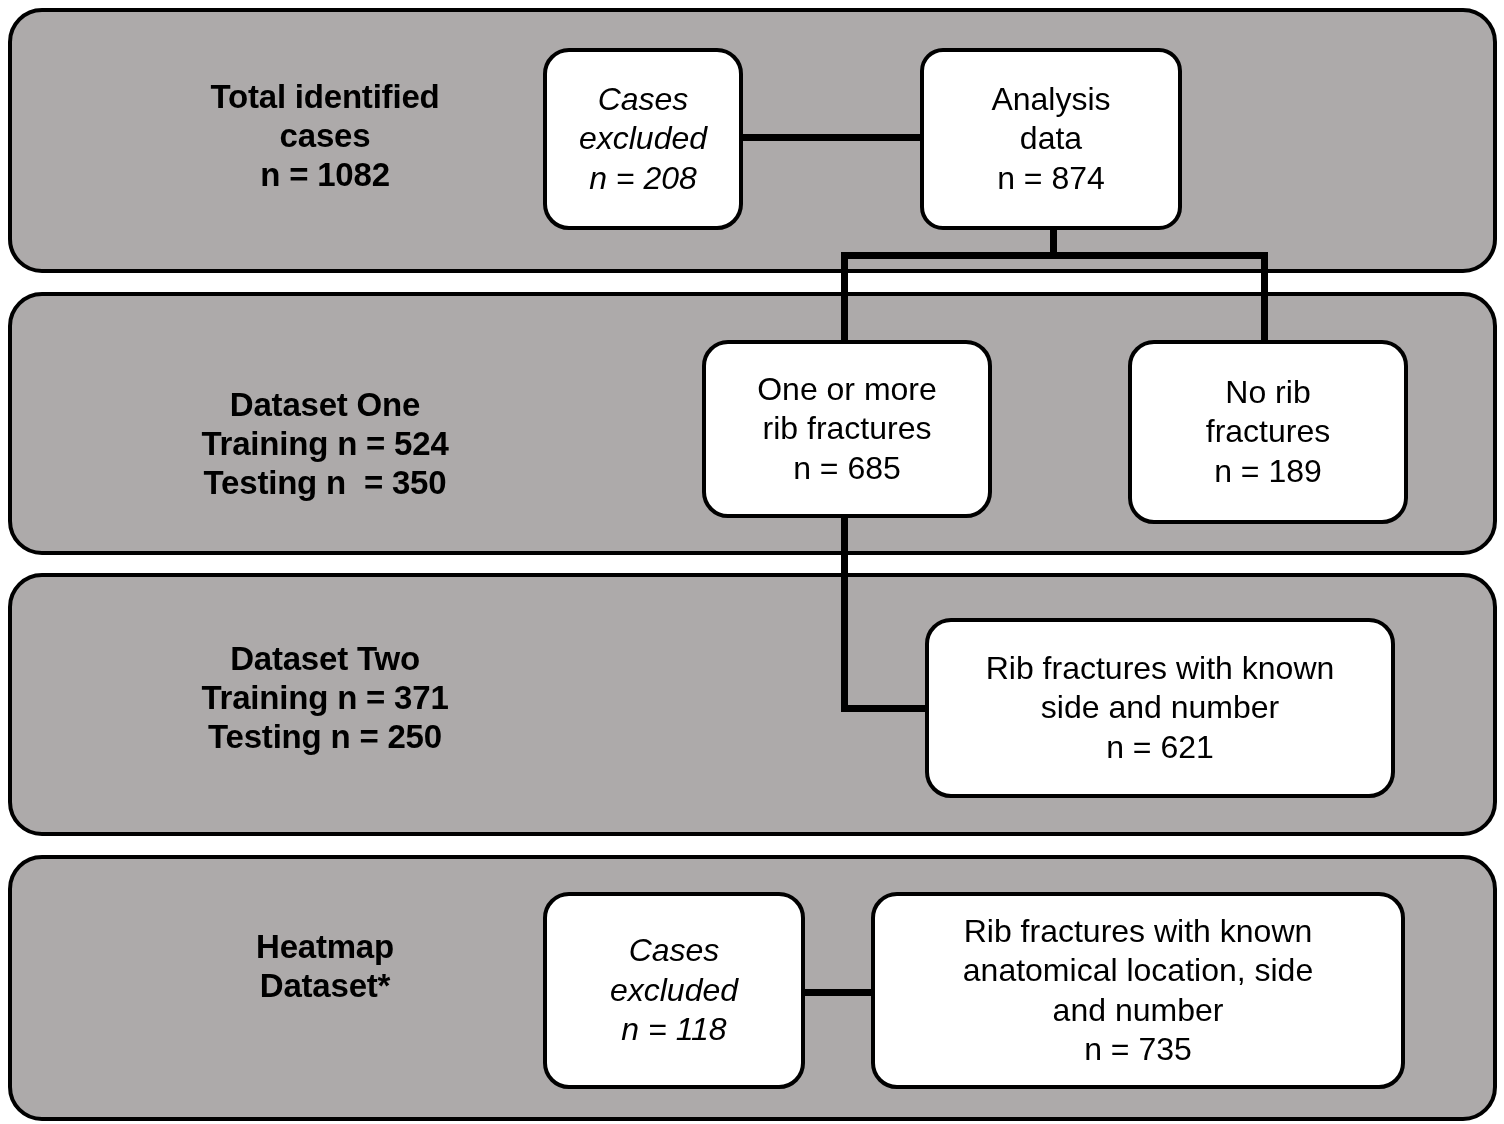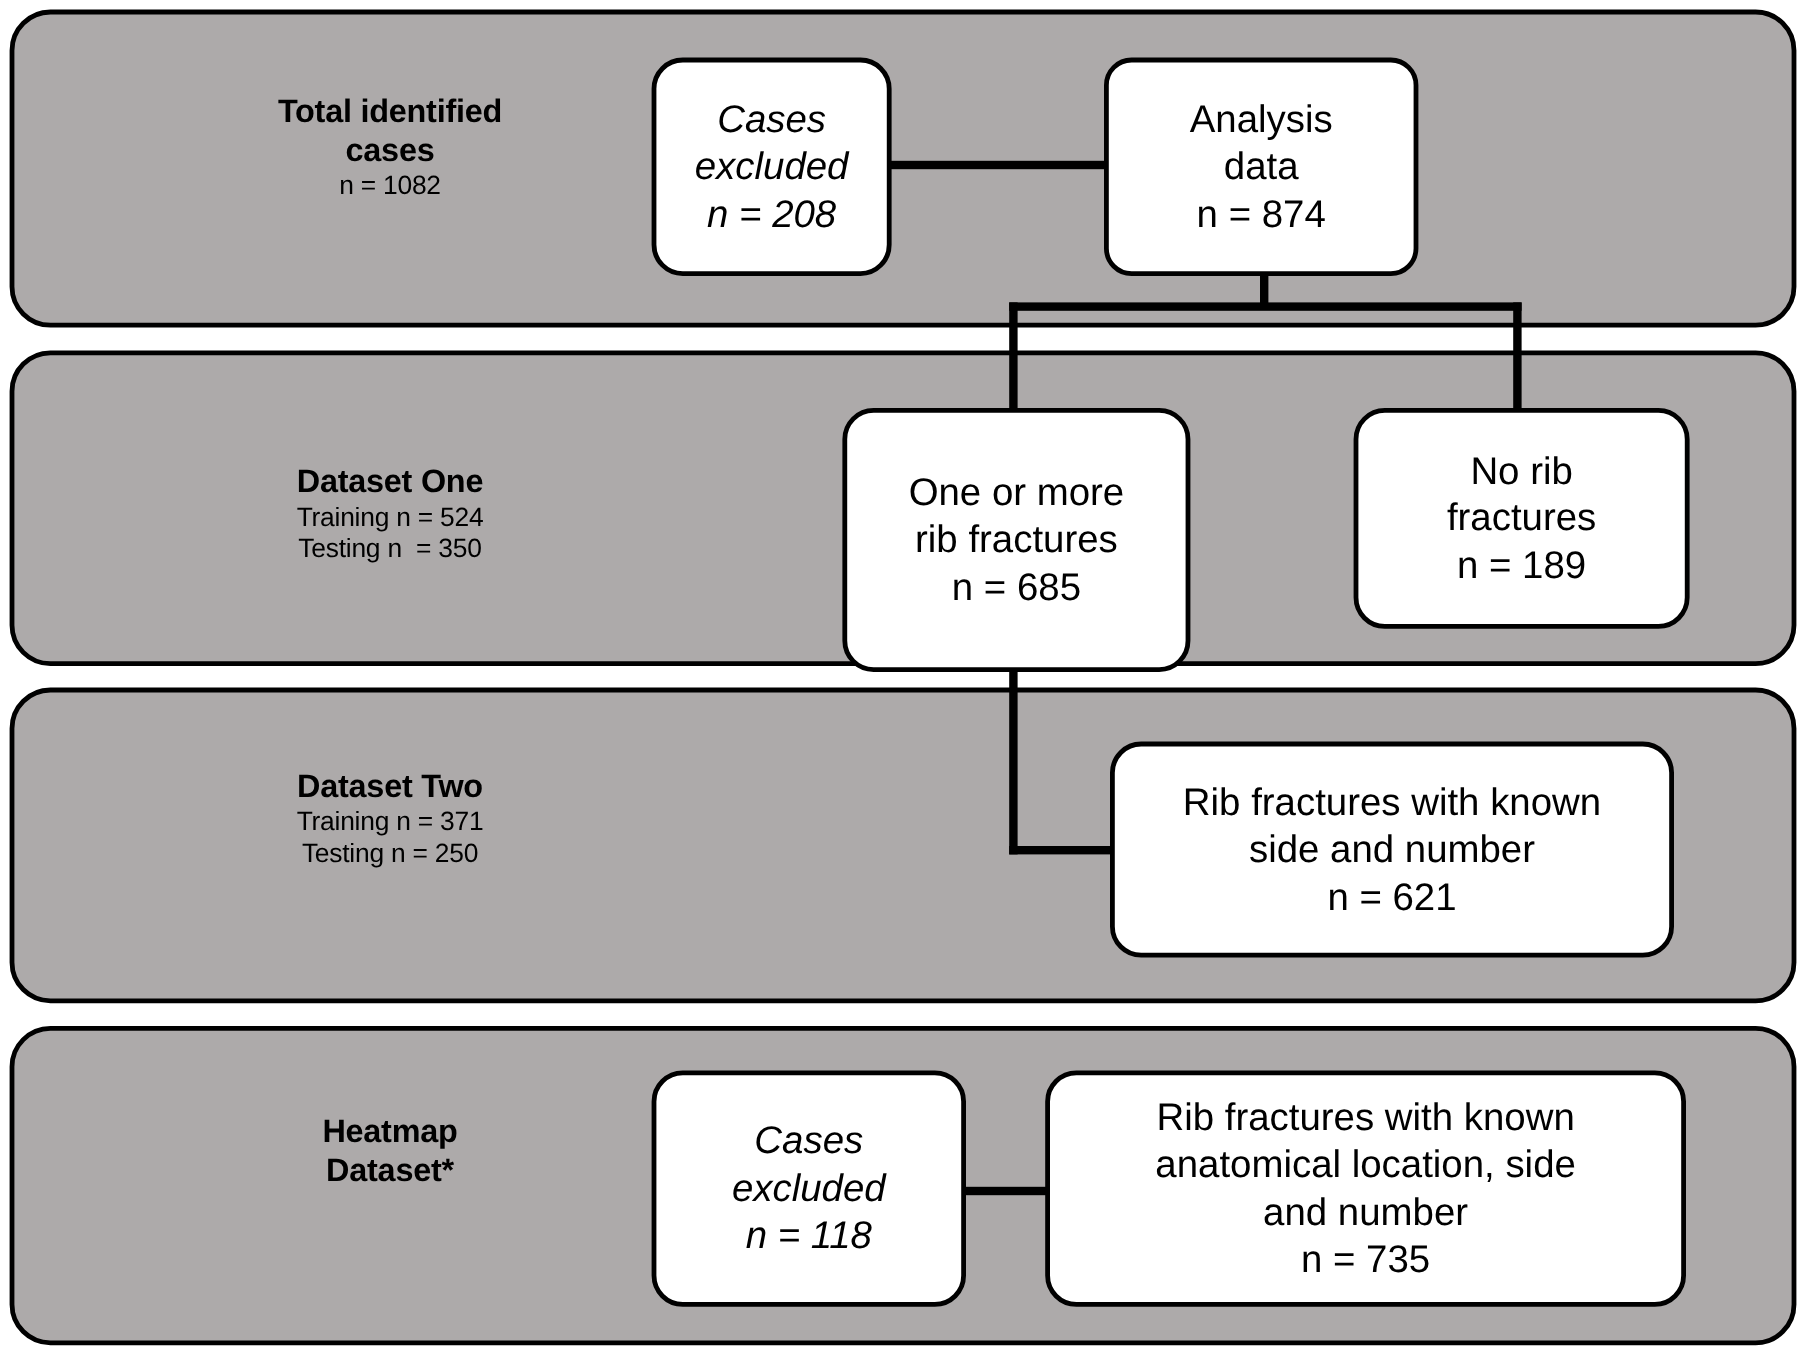--- a/index.html
+++ b/index.html
@@ -30,27 +30,27 @@
   
   .band-label {
     position: absolute;
     text-align: center;
     color: #000000;
     line-height: 1.18;
     letter-spacing: -0.2px;
   }
   .band-label .title {
     font-weight: bold;
-    font-size: 27px;
+    font-size: 33px;
     display: block;
     white-space: pre-line;
   }
   .band-label .sub {
-    font-weight: normal;
-    font-size: 22px;
+    font-weight: bold;
+    font-size: 33px;
     display: block;
     white-space: pre;
   }
 
   
   .node {
     position: absolute;
     background: #ffffff;
     border: 4px solid #000000;
     border-radius: 26px;
@@ -110,21 +110,21 @@
   <div class="conn" style="left:841px; top:252px; width:7px; height:92px;"></div>
   <div class="conn" style="left:1261px; top:252px; width:7px; height:92px;"></div>
 
   <div class="band" style="left:8px; top:292px; width:1489px; height:263px;"></div>
   <div class="band-label" style="left:130px; top:358px; width:390px;margin-top:28px;">
     <span class="title">Dataset One</span>
     <span class="sub">Training n = 524
 Testing n  = 350</span>
   </div>
 
-  <div class="node" style="left:702px; top:340px; width:290px; height:220px;">
+  <div class="node" style="left:702px; top:340px; width:290px; height:178px;">
     <span class="node-text">One or more
 rib fractures
 n = 685</span>
   </div>
 
   <div class="node" style="left:1128px; top:340px; width:280px; height:184px;">
     <span class="node-text">No rib
 fractures
 n = 189</span>
   </div>

